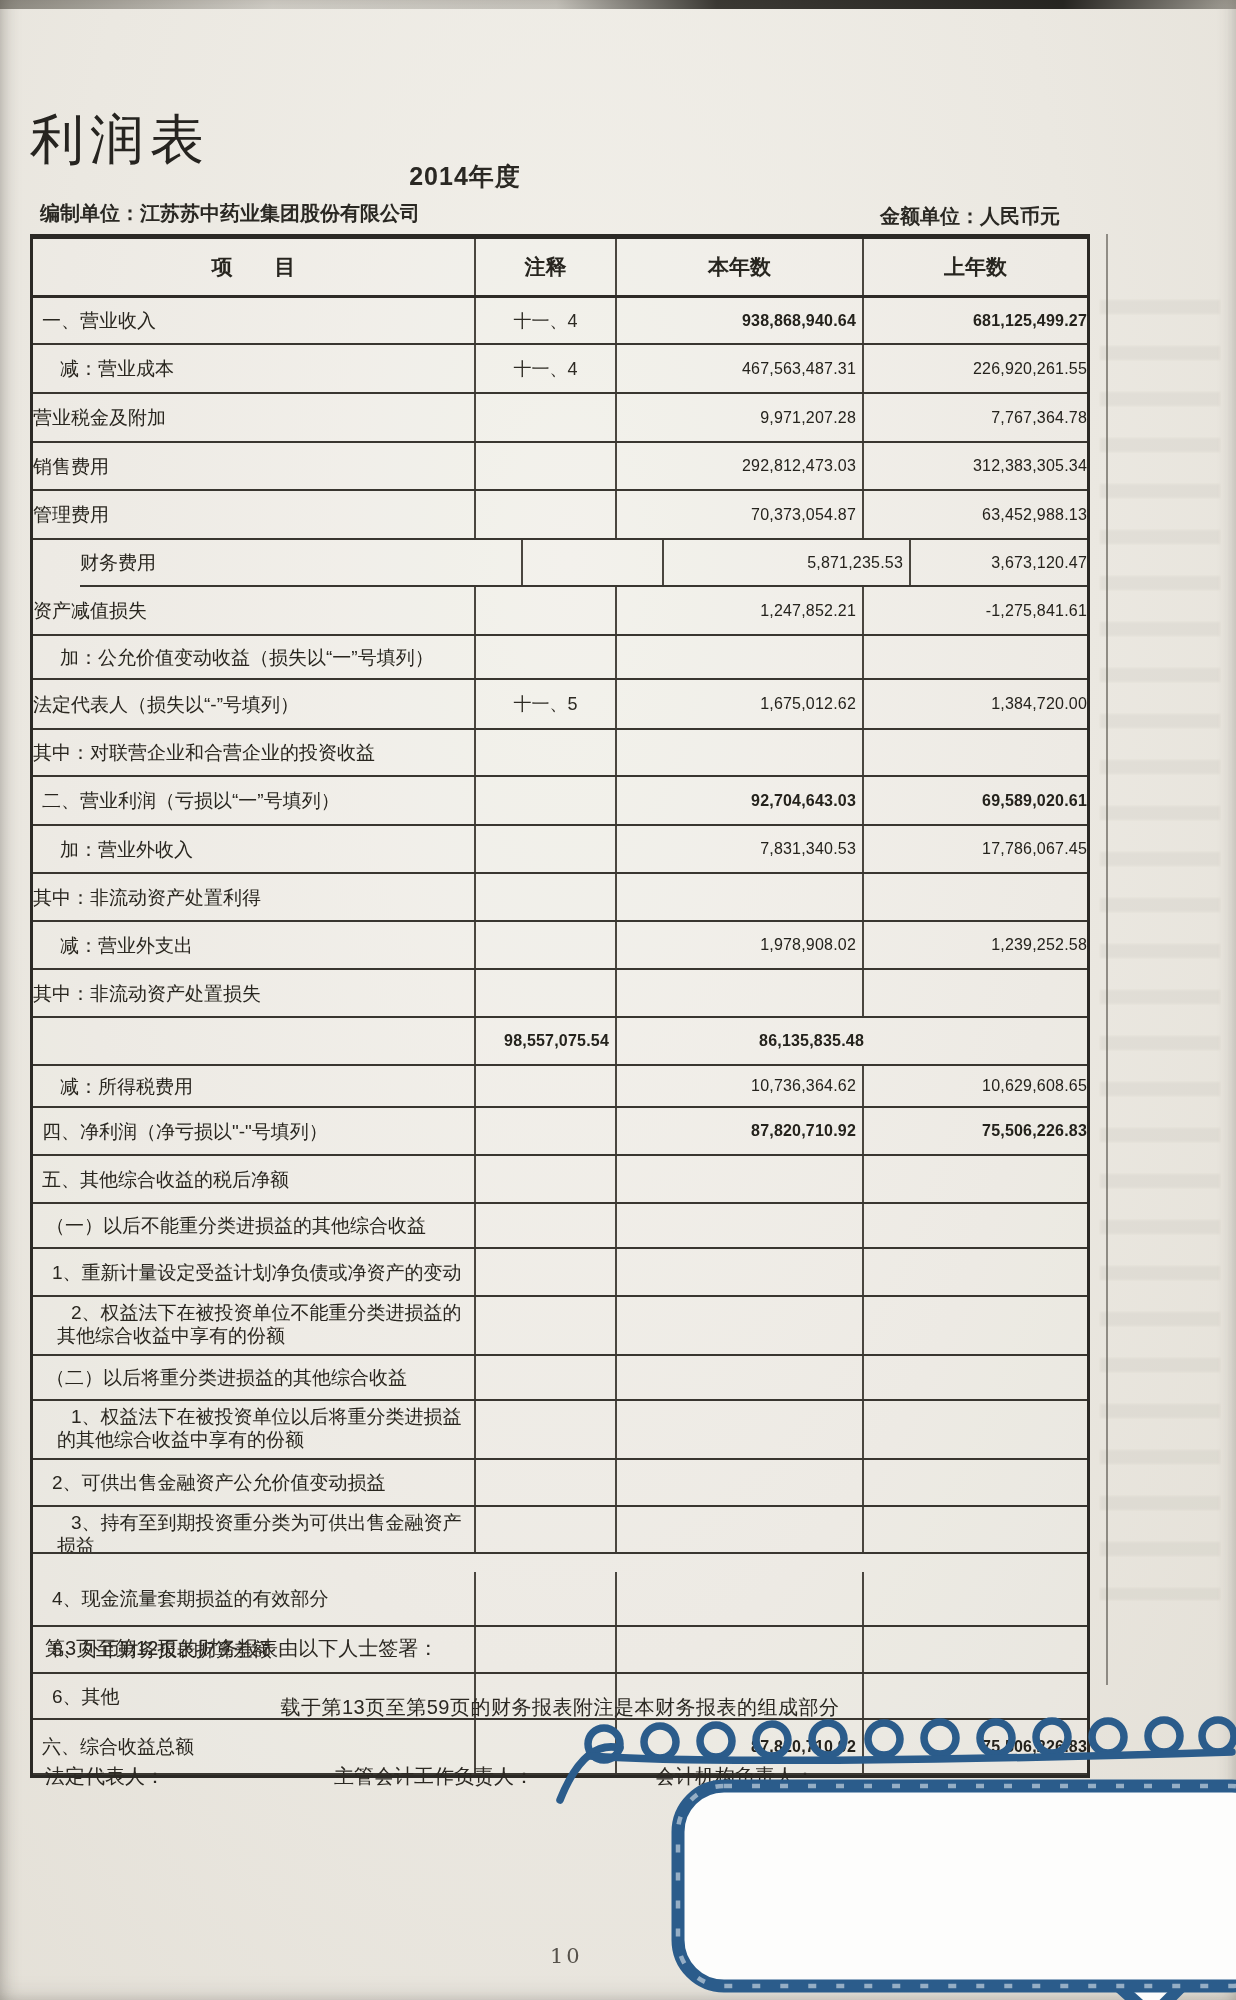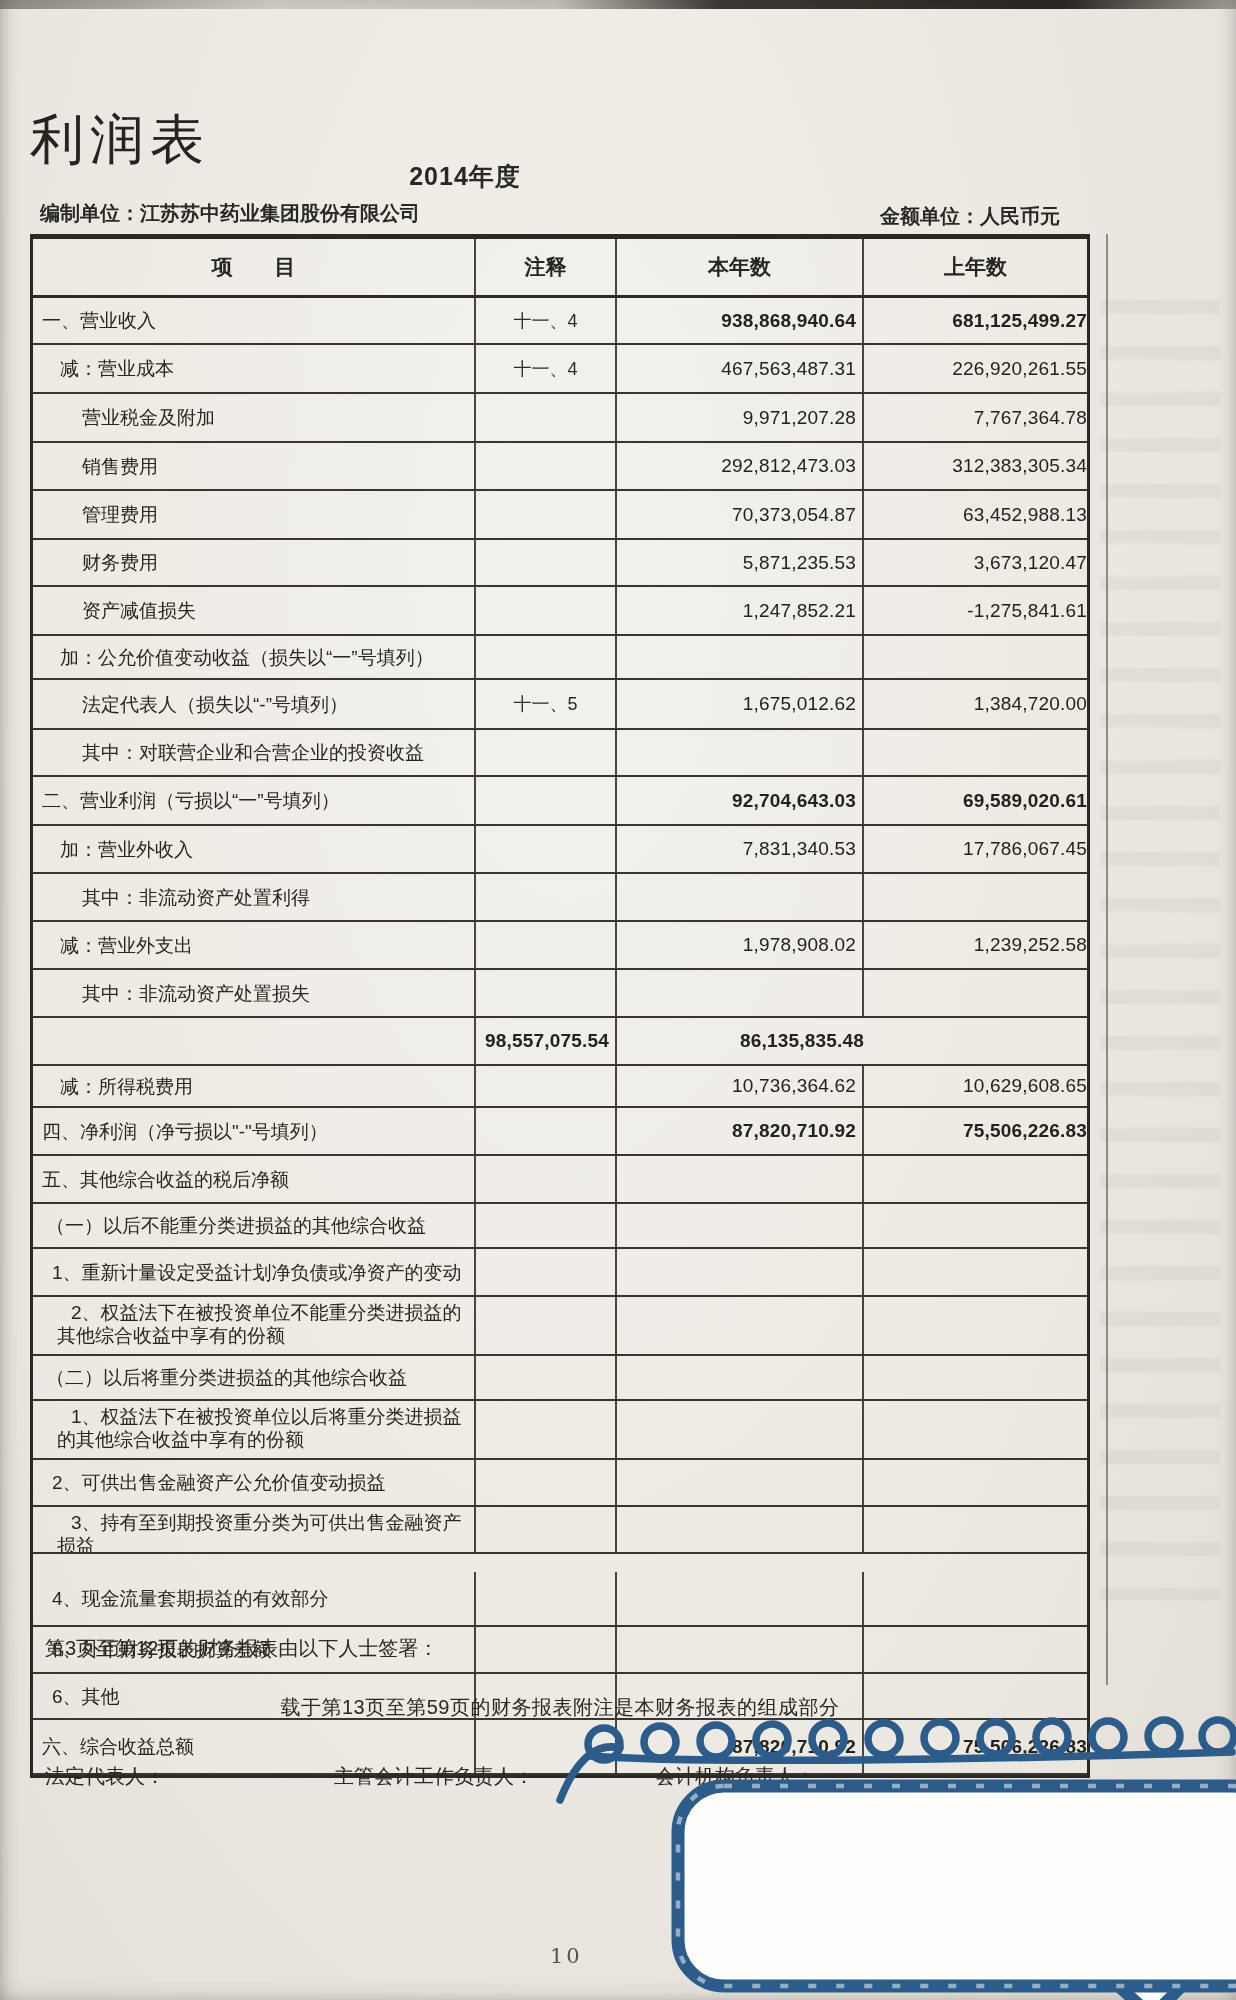--- a/index.html
+++ b/index.html
@@ -53,27 +53,27 @@
     font-size:21px;font-weight:bold;color:#27251f;
   }
   .c{border-right:2px solid #4a463f;box-sizing:border-box;min-width:0;}
   .c:last-child{border-right:none;}
   .trow .item{display:flex;align-items:center;font-size:19px;line-height:23px;color:#29261f;}
   .trow.wrap .item{align-items:flex-start;padding-top:4px;overflow:hidden;}
   .trow.clip .item{overflow:hidden;}
   .trow .note{display:flex;align-items:center;justify-content:center;font-size:18px;color:#2d2a23;}
   .trow .num{
     display:flex;align-items:center;justify-content:flex-end;
-    font-size:19px;color:#24221c;padding-right:6px;letter-spacing:.2px;
+    font-size:16px;color:#24221c;padding-right:6px;letter-spacing:.2px;
   }
   .trow .num.pri{padding-right:0;}
   .trow .num.strong{font-weight:bold;}
   .ind0{padding-left:9px;}
   .ind1{padding-left:27px;}
-  .ind2{padding-left:49px;}
+  .ind2{}
   .ind3{padding-left:13px;}
   .ind4{padding-left:19px;}
   .trow.wrap .item span{display:block;padding-left:5px;text-indent:14px;}
   .outer-rule{
     position:absolute;top:234px;left:1106px;width:2px;height:1451px;
     background:rgba(70,66,58,.55);
   }
   .bleed{
     position:absolute;top:300px;left:1100px;width:120px;height:1300px;
     background:repeating-linear-gradient(to bottom, rgba(120,112,98,.07) 0 14px, rgba(120,112,98,0) 14px 46px);
@@ -154,21 +154,21 @@
           <div class="c num pri">312,383,305.34</div>
         </div>
         <div class="trow" style="height: 47px;">
           <div class="c item ind2">
             <span>管理费用</span>
           </div>
           <div class="c note"></div>
           <div class="c num cur">70,373,054.87</div>
           <div class="c num pri">63,452,988.13</div>
         </div>
-        <div class="trow" style="height: 45px;">
+        <div class="trow" style="height: 45px; margin-left: 47px;">
           <div class="c item ind2">
             <span>财务费用</span>
           </div>
           <div class="c note"></div>
           <div class="c num cur">5,871,235.53</div>
           <div class="c num pri">3,673,120.47</div>
         </div>
         <div class="trow" style="height: 47px;">
           <div class="c item ind2">
             <span>资产减值损失</span>

